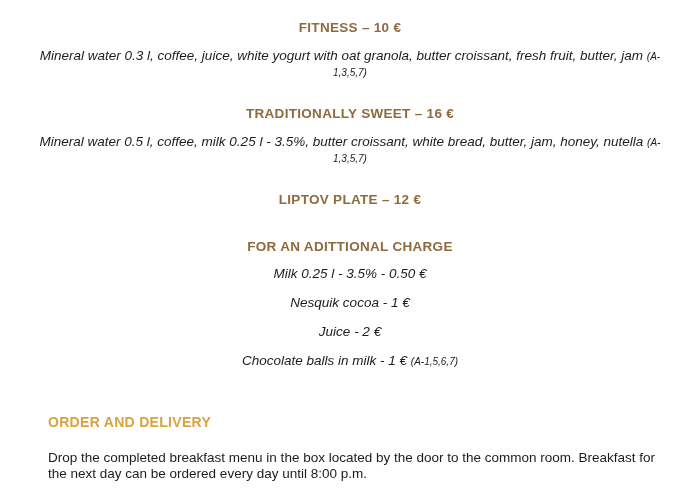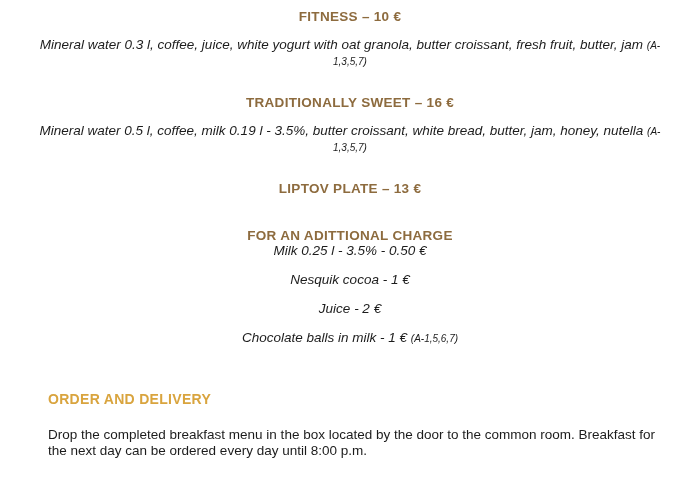--- a/index.html
+++ b/index.html
@@ -9,21 +9,21 @@
   }
   .page {
     position: relative;
     width: 700px;
     height: 500px;
     background: #ffffff;
     font-family: "Liberation Sans", sans-serif;
     color: #1c1c1c;
     overflow: hidden;
     box-sizing: border-box;
-    padding-top: 9px;
+    padding-top: 20px;
   }
   .menu-section {
     text-align: center;
     margin: 0 auto 26px auto;
     max-width: 640px;
   }
   .section-title {
     font-size: 13.5px;
     font-weight: bold;
     color: #8d6b3e;
@@ -44,21 +44,21 @@
   .addl-section {
     text-align: center;
     margin: 32px auto 0 auto;
     max-width: 640px;
   }
   .addl-title {
     font-size: 13.5px;
     font-weight: bold;
     color: #8d6b3e;
     letter-spacing: 0.3px;
-    margin-bottom: 0;
+    margin-bottom: 12px;
   }
   .addl-item {
     font-size: 13.5px;
     font-style: italic;
     margin-bottom: 14px;
     color: #1c1c1c;
   }
   .order-section {
     text-align: left;
     margin: 46px 35px 0 48px;
@@ -83,25 +83,25 @@
 
 <div class="page">
 
   <div class="menu-section">
     <div class="section-title">FITNESS – 10 €</div>
     <div class="section-desc"><span>Mineral water 0.3 l, coffee, juice, white yogurt with oat granola, butter croissant, fresh fruit, butter, jam</span> <span class="allergen">(A-1,3,5,7)</span></div>
   </div>
 
   <div class="menu-section">
     <div class="section-title">TRADITIONALLY SWEET – 16 €</div>
-    <div class="section-desc"><span>Mineral water 0.5 l, coffee, milk 0.19 l - 3.5%, butter croissant, white bread, butter, jam, honey, nutella</span> <span class="allergen">(A-1,3,5,7)</span></div>
+    <div class="section-desc"><span>Mineral water 0.5 l, coffee, milk 0.25 l - 3.5%, butter croissant, white bread, butter, jam, honey, nutella</span> <span class="allergen">(A-1,3,5,7)</span></div>
   </div>
 
   <div class="menu-section">
-    <div class="section-title">LIPTOV PLATE – 13 €</div>
+    <div class="section-title">LIPTOV PLATE – 12 €</div>
   </div>
 
   <div class="addl-section">
     <div class="addl-title">FOR AN ADITTIONAL CHARGE</div>
     <div class="addl-item"><span>Milk 0.25 l - 3.5% - 0.50 €</span></div>
     <div class="addl-item"><span>Nesquik cocoa - 1 €</span></div>
     <div class="addl-item"><span>Juice - 2 €</span></div>
     <div class="addl-item"><span>Chocolate balls in milk - 1 €</span> <span class="allergen">(A-1,5,6,7)</span></div>
   </div>
 

